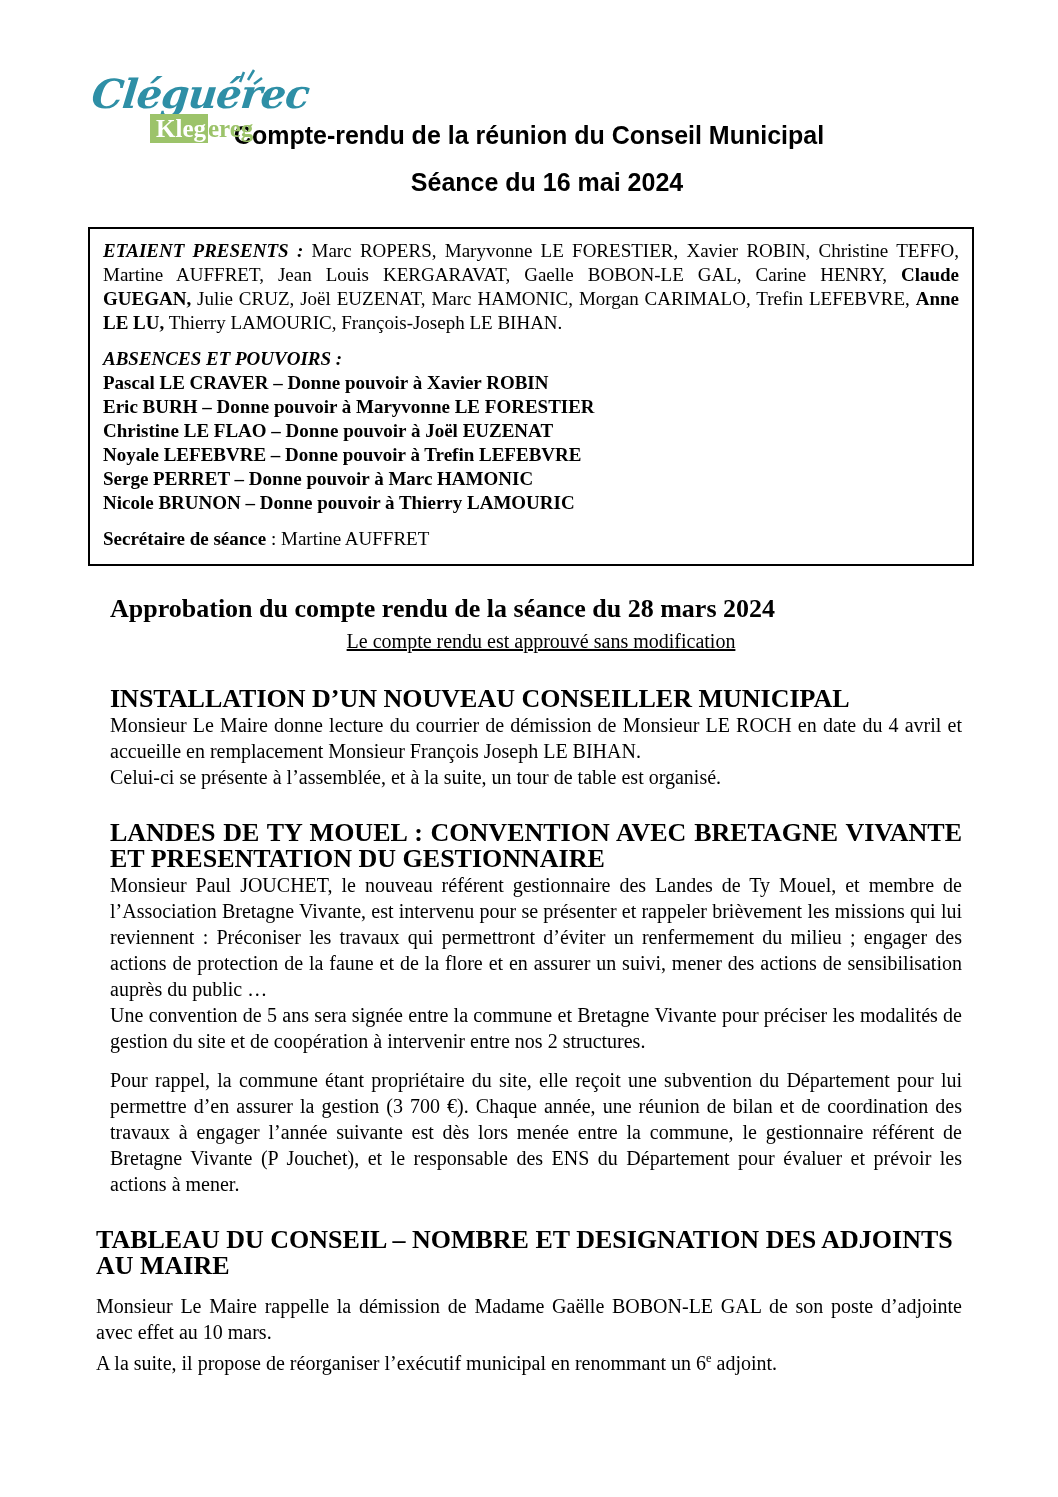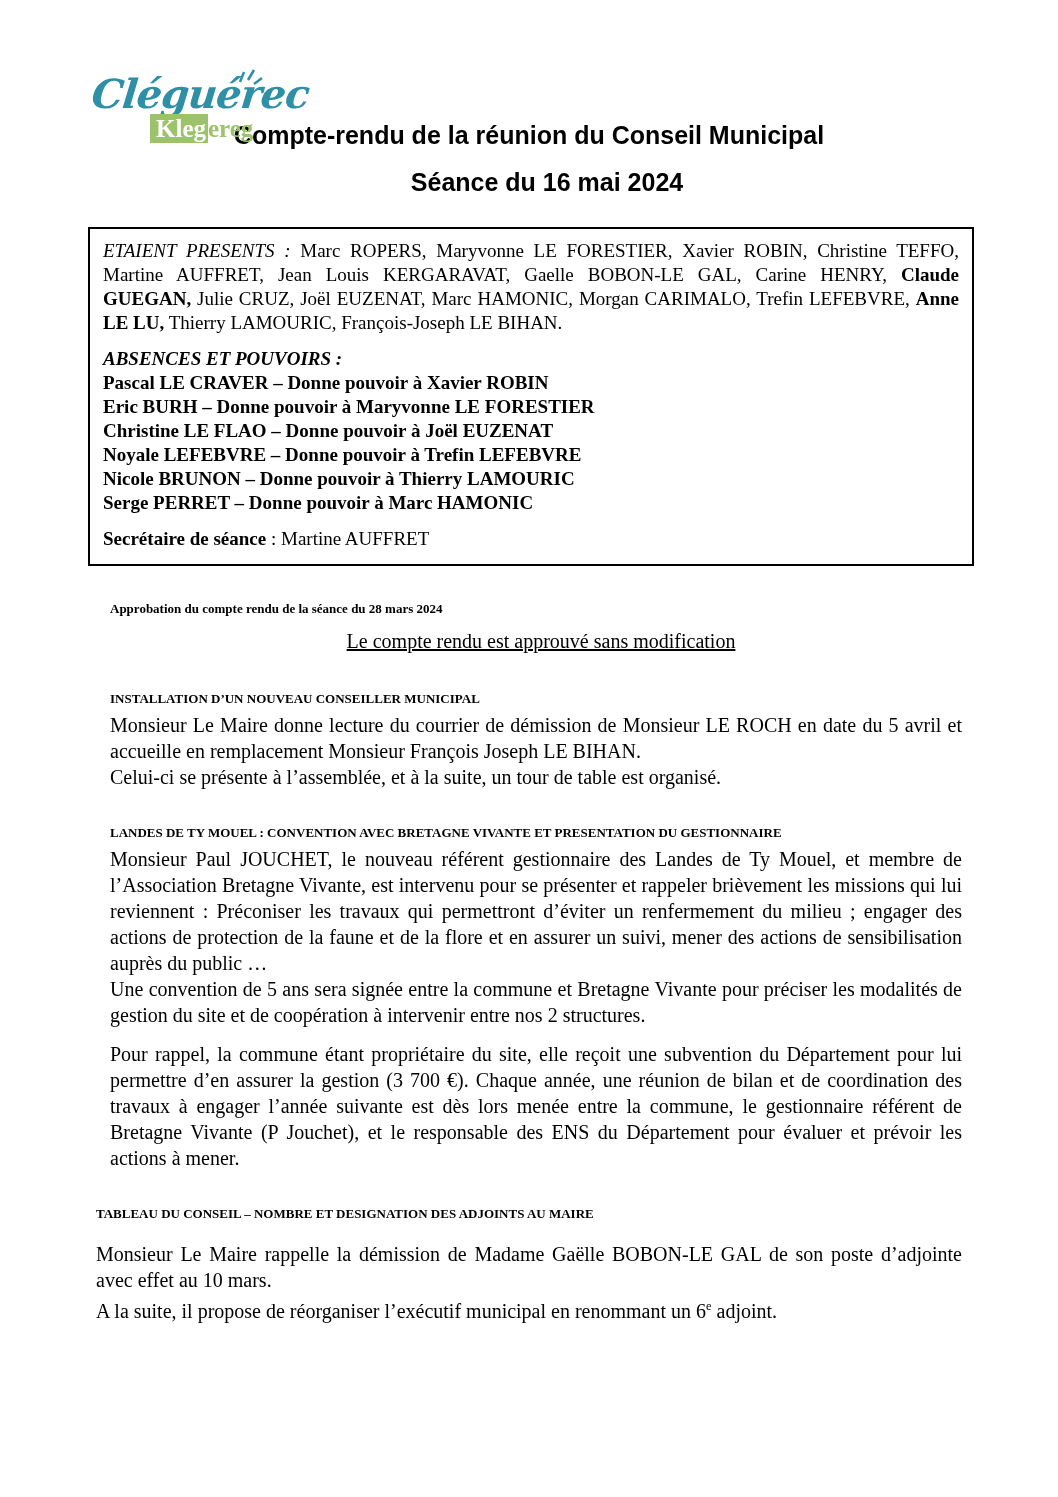--- a/index.html
+++ b/index.html
@@ -36,29 +36,29 @@
   
   .attendance-box{
     box-sizing:border-box;
     margin:30px 0 0 88px;
     width:886px;
     border:2px solid #000;
     padding:10px 13px 13px 13px;
     font-size:19px;line-height:24px;
   }
   .present-par{text-align:justify;margin:0;}
-  .present-label{font-weight:normal;font-style:italic;}
+  .present-label{font-weight:bold;font-style:italic;}
   .absences-label{font-weight:bold;font-style:italic;margin:12px 0 0 0;}
   .proxy-line{font-weight:bold;}
   .secretary-par{margin:12px 0 0 0;}
   .secretary-label{font-weight:bold;}
   
   .section{margin-left:110px;margin-right:96px;font-size:20px;line-height:26px;}
   .section-tableau{margin-left:96px;}
-  .sec-heading{font-weight:bold;font-size:13px;margin:0;}
+  .sec-heading{font-weight:bold;font-size:26px;margin:0;}
   .sec-heading.justify{text-align:justify;}
   .para{text-align:justify;margin:0;}
   .sec-approbation{margin-top:30px;}
   .sec-approbation .para{margin-top:6px;margin-left:10px;text-align:center;text-decoration:underline;}
   .sec-installation{margin-top:32px;}
   .sec-landes{margin-top:30px;}
   .sec-landes .para + .para{margin-top:0px;}
   .sec-landes .para.gap-before{margin-top:13px;}
   .sec-tableau{margin-top:30px;}
   .sec-tableau .para{margin-top:0;}
@@ -88,35 +88,35 @@
   </div>
 
   <div class="attendance-box">
     <p class="present-par"><span class="present-label">ETAIENT PRESENTS :</span><span><span> Marc ROPERS, Maryvonne LE FORESTIER, Xavier ROBIN, Christine TEFFO, Martine AUFFRET, Jean Louis KERGARAVAT, Gaelle BOBON-LE GAL, Carine HENRY, </span><span style="font-weight: bold;">Claude GUEGAN,</span><span> Julie CRUZ, Joël EUZENAT, Marc HAMONIC, Morgan CARIMALO, Trefin LEFEBVRE, </span><span style="font-weight: bold;">Anne LE LU,</span><span> Thierry LAMOURIC, François-Joseph LE BIHAN.</span></span></p>
     <p class="absences-label">ABSENCES ET POUVOIRS :</p>
     <div>
         <div class="proxy-line">Pascal LE CRAVER – Donne pouvoir à Xavier ROBIN</div>
         <div class="proxy-line">Eric BURH – Donne pouvoir à Maryvonne LE FORESTIER</div>
         <div class="proxy-line">Christine LE FLAO – Donne pouvoir à Joël EUZENAT</div>
         <div class="proxy-line">Noyale LEFEBVRE – Donne pouvoir à Trefin LEFEBVRE</div>
+        <div class="proxy-line">Serge PERRET – Donne pouvoir à Marc HAMONIC</div>
         <div class="proxy-line">Nicole BRUNON – Donne pouvoir à Thierry LAMOURIC</div>
-        <div class="proxy-line">Serge PERRET – Donne pouvoir à Marc HAMONIC</div>
       </div>
     <p class="secretary-par"><span class="secretary-label">Secrétaire de séance</span><span> : Martine AUFFRET</span></p>
   </div>
 
   <div class="section sec-approbation">
     <p class="sec-heading">Approbation du compte rendu de la séance du 28 mars 2024</p>
     <p class="para">Le compte rendu est approuvé sans modification</p>
   </div>
 
   <div class="section sec-installation">
     <p class="sec-heading">INSTALLATION D’UN NOUVEAU CONSEILLER MUNICIPAL</p>
     <div>
-        <div class="para">Monsieur Le Maire donne lecture du courrier de démission de Monsieur LE ROCH en date du 5 avril et accueille en remplacement Monsieur François Joseph LE BIHAN.</div>
+        <div class="para">Monsieur Le Maire donne lecture du courrier de démission de Monsieur LE ROCH en date du 4 avril et accueille en remplacement Monsieur François Joseph LE BIHAN.</div>
         <div class="para">Celui-ci se présente à l’assemblée, et à la suite, un tour de table est organisé.</div>
       </div>
   </div>
 
   <div class="section sec-landes">
     <p class="sec-heading justify">LANDES DE TY MOUEL : CONVENTION AVEC BRETAGNE VIVANTE ET PRESENTATION DU GESTIONNAIRE</p>
     <div>
         <div class="para">Monsieur Paul JOUCHET, le nouveau référent gestionnaire des Landes de Ty Mouel, et membre de l’Association Bretagne Vivante, est intervenu pour se présenter et rappeler brièvement les missions qui lui reviennent : Préconiser les travaux qui permettront d’éviter un renfermement du milieu ; engager des actions de protection de la faune et de la flore et en assurer un suivi, mener des actions de sensibilisation auprès du public …</div>
         <div class="para">Une convention de 5 ans sera signée entre la commune et Bretagne Vivante pour préciser les modalités de gestion du site et de coopération à intervenir entre nos 2 structures.</div>
         <div class="para gap-before">Pour rappel, la commune étant propriétaire du site, elle reçoit une subvention du Département pour lui permettre d’en assurer la gestion (3 700 €). Chaque année, une réunion de bilan et de coordination des travaux à engager l’année suivante est dès lors menée entre la commune, le gestionnaire référent de Bretagne Vivante (P Jouchet), et le responsable des ENS du Département pour évaluer et prévoir les actions à mener.</div>

